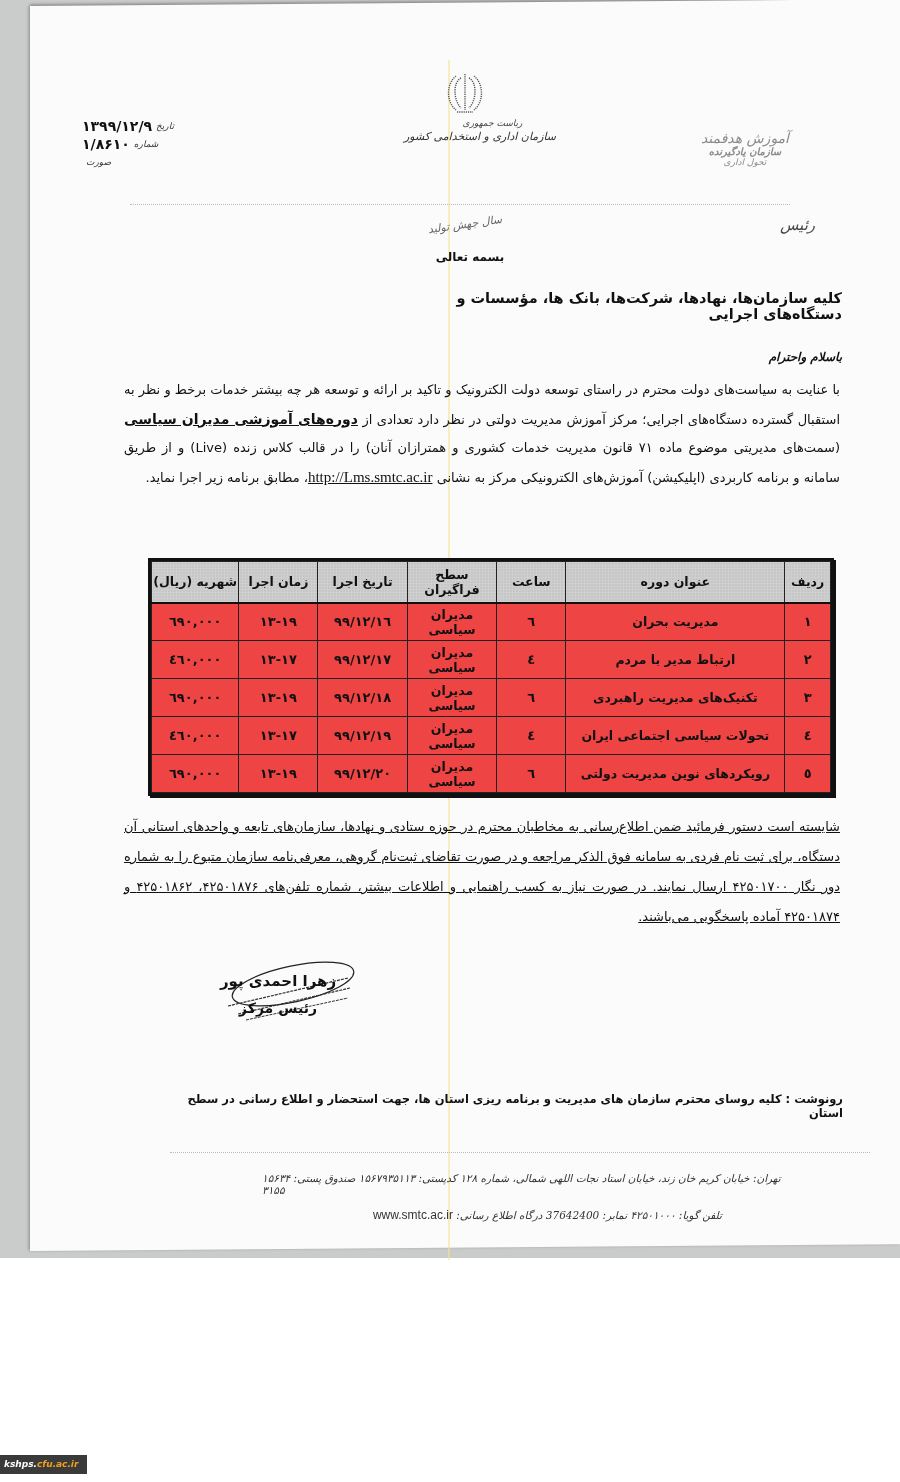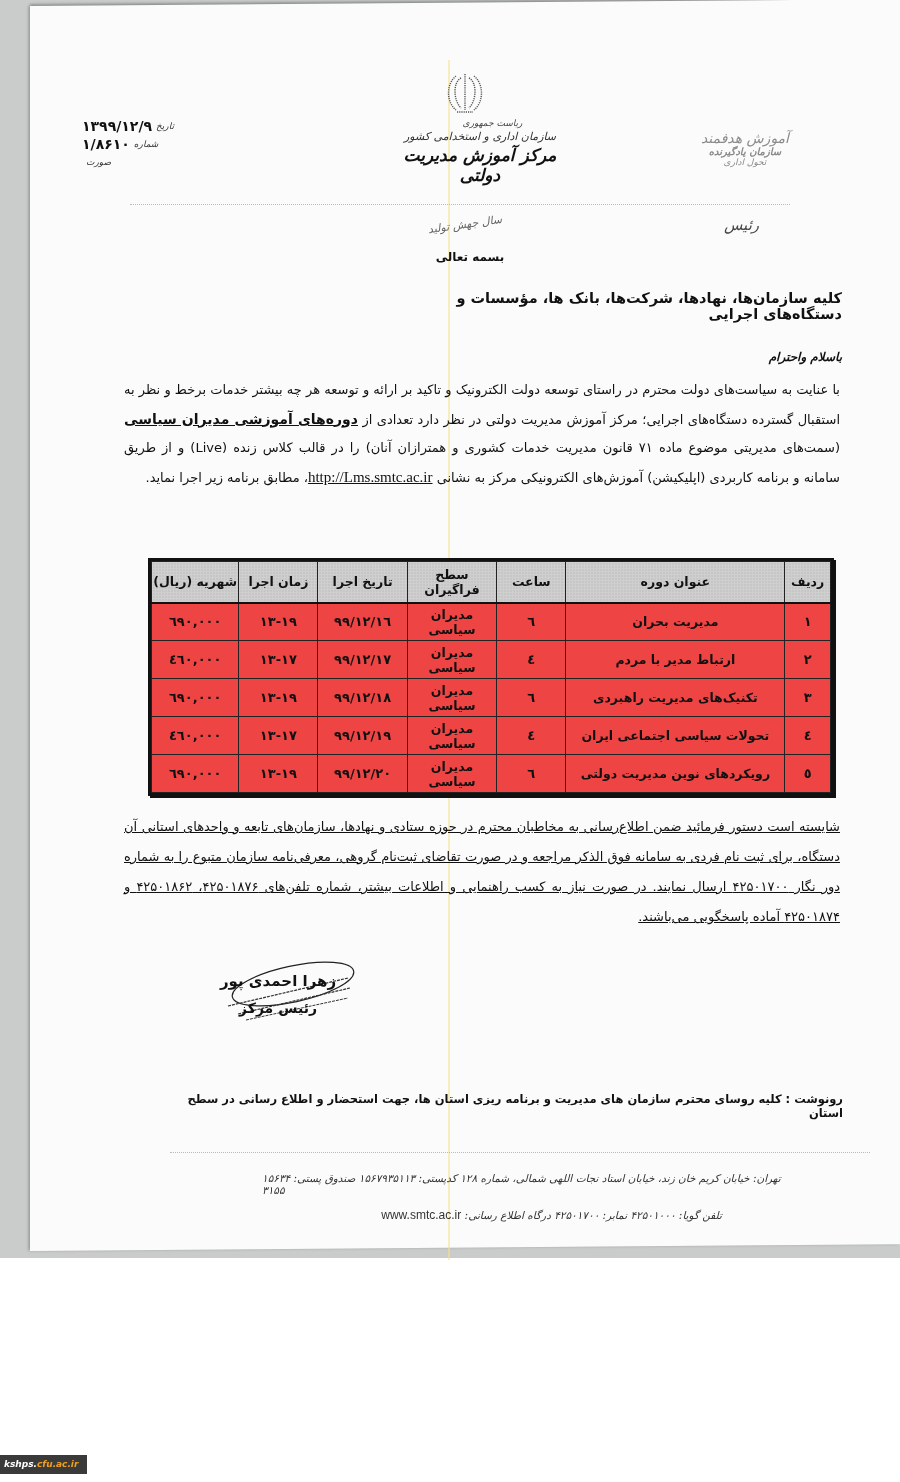--- a/index.html
+++ b/index.html
@@ -42,21 +42,21 @@
 
   
   .stamp-right { position: absolute; left: 670px; top: 130px; width: 150px; text-align: center; color: #8a8a8a; }
   .stamp-right .s1 { font-family: "DejaVu Serif", serif; font-style: italic; font-size: 14px; letter-spacing: 1px; }
   .stamp-right .s2 { font-family: "DejaVu Serif", serif; font-style: italic; font-size: 10px; font-weight: bold; }
   .stamp-right .s3 { font-family: "DejaVu Serif", serif; font-style: italic; font-size: 9px; }
 
   .dotted-rule { position: absolute; left: 130px; top: 204px; width: 660px; border-top: 1px dotted #bbb; }
 
   .year-slogan { position: absolute; left: 410px; top: 218px; width: 110px; text-align: center; font-family: "DejaVu Serif", serif; font-style: italic; font-size: 11px; color: #666; transform: rotate(-8deg); }
-  .raees { position: absolute; left: 724px; top: 216px; font-family: "DejaVu Serif", serif; font-style: italic; font-size: 15px; color: #444; }
+  .raees { position: absolute; left: 780px; top: 216px; font-family: "DejaVu Serif", serif; font-style: italic; font-size: 15px; color: #444; }
   .basmeh { position: absolute; left: 420px; top: 250px; width: 100px; text-align: center; font-weight: bold; font-size: 12px; }
 
   .addressee { position: absolute; left: 380px; top: 290px; width: 462px; text-align: right; font-weight: bold; font-size: 14.5px; }
   .greeting { position: absolute; left: 700px; top: 350px; width: 142px; text-align: right; font-family: "DejaVu Serif", serif; font-style: italic; font-weight: bold; font-size: 12px; }
 
   .body1 { position: absolute; left: 124px; top: 376px; width: 716px; text-align: justify; text-align-last: right; font-size: 13px; line-height: 28.5px; }
   .body1 .u { font-weight: bold; text-decoration: underline; font-size: 14px; }
   .body1 .link { text-decoration: underline; font-family: "Liberation Serif", serif; font-size: 15px; }
 
   
@@ -121,21 +121,20 @@
       <path d="M13 6 C3 14 3 32 13 40"></path>
       <path d="M31 6 C41 14 41 32 31 40"></path>
       <path d="M14 42 L30 42"></path>
     </g>
   </svg>
 </div>
 
 <div class="org rtl">
   <div class="org-line1">ریاست جمهوری</div>
   <div class="org-line2">سازمان اداری و استخدامی کشور</div>
-  <div class="org-line3">مرکز آموزش مدیریت دولتی</div>
 </div>
 
 <div class="stamp-right rtl">
   <div class="s1">آموزش هدفمند</div>
   <div class="s2">سازمان یادگیرنده</div>
   <div class="s3">تحول اداری</div>
 </div>
 
 <div class="dotted-rule"></div>
 
@@ -233,19 +232,19 @@
   </svg>
   <div class="sig-name">زهرا احمدی پور</div>
   <div class="sig-title">رئیس مرکز</div>
 </div>
 
 <div class="cc rtl">رونوشت : کلیه روسای محترم سازمان های مدیریت و برنامه ریزی استان ها، جهت استحضار و اطلاع رسانی در سطح استان</div>
 
 <div class="footer-rule"></div>
 <div class="footer-addr rtl">تهران: خیابان کریم خان زند، خیابان استاد نجات اللهی شمالی، شماره ۱۲۸ کدپستی: ۱۵۶۷۹۳۵۱۱۳ صندوق پستی: ۱۵۶۳۴ ۳۱۵۵</div>
 <div class="footer-contact rtl">
-  <span>تلفن گویا: ۴۲۵۰۱۰۰۰ نمابر: ۴۲۵۰۱۷۰۰ درگاه اطلاع رسانی:</span>
+  <span>تلفن گویا: ۴۲۵۰۱۰۰۰ نمابر: 37642400 درگاه اطلاع رسانی:</span>
   <span class="web" dir="ltr">www.smtc.ac.ir</span>
 </div>
 
 <div class="watermark">
   <span class="a">kshps.</span><span class="b">cfu.ac.ir</span>
 </div>
 
 </body></html>

